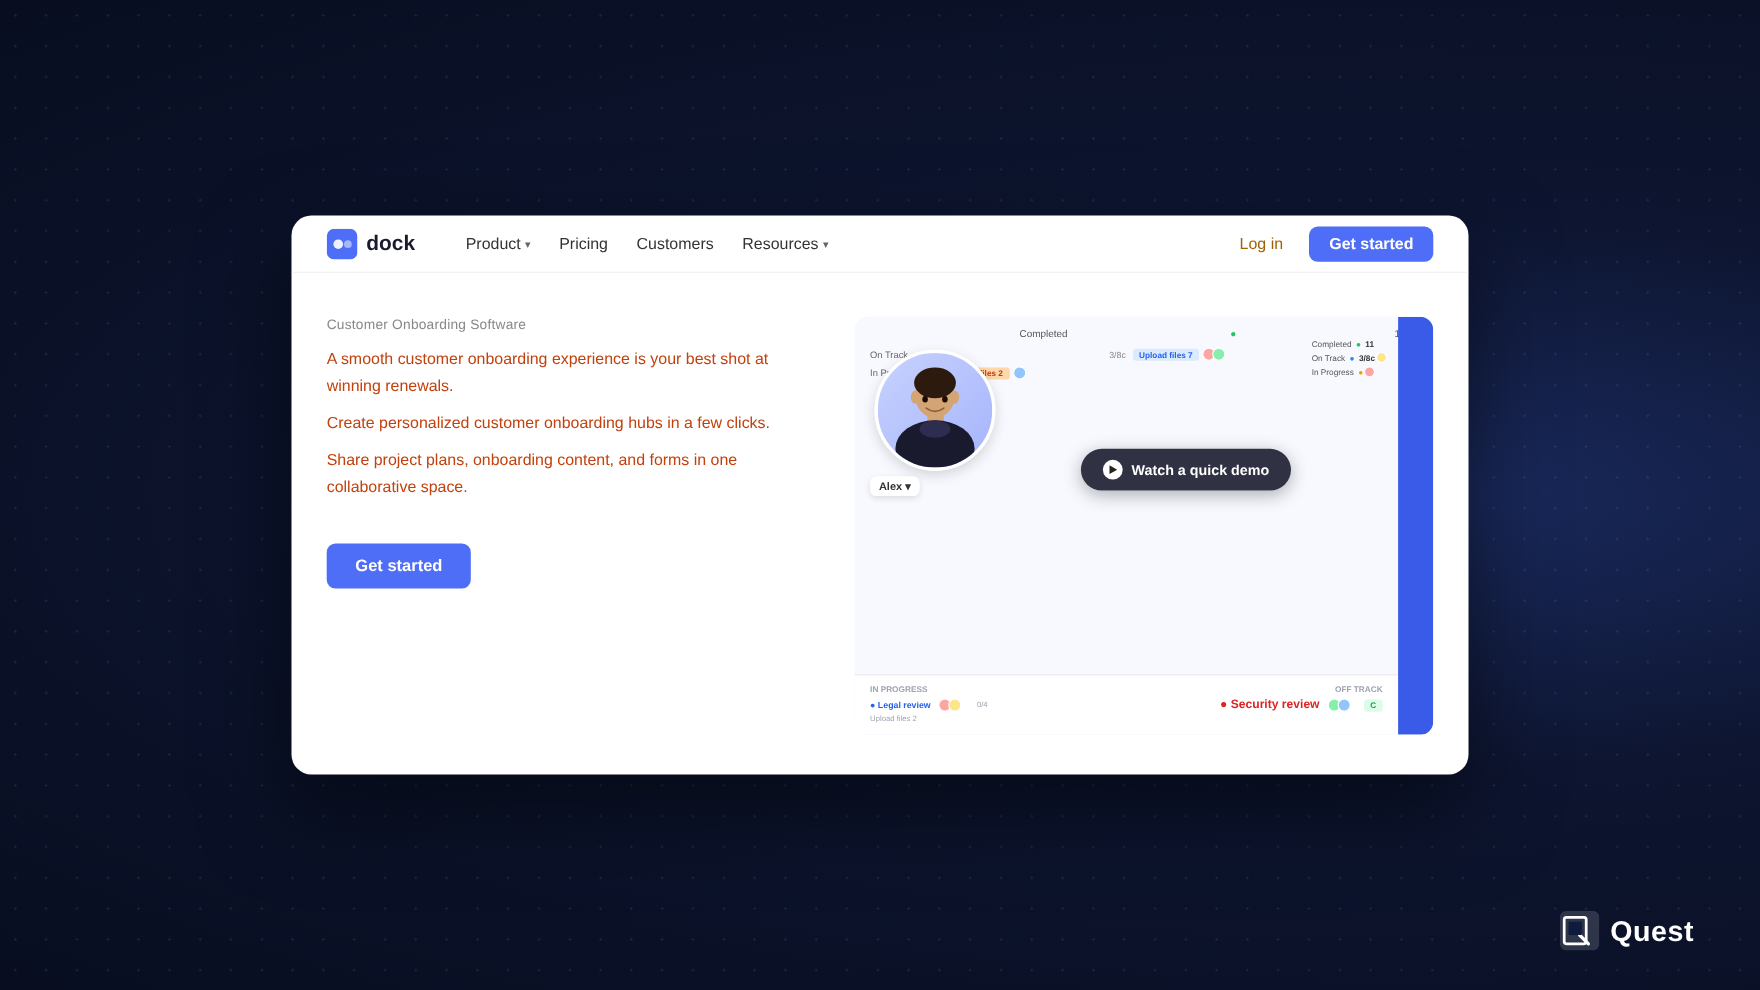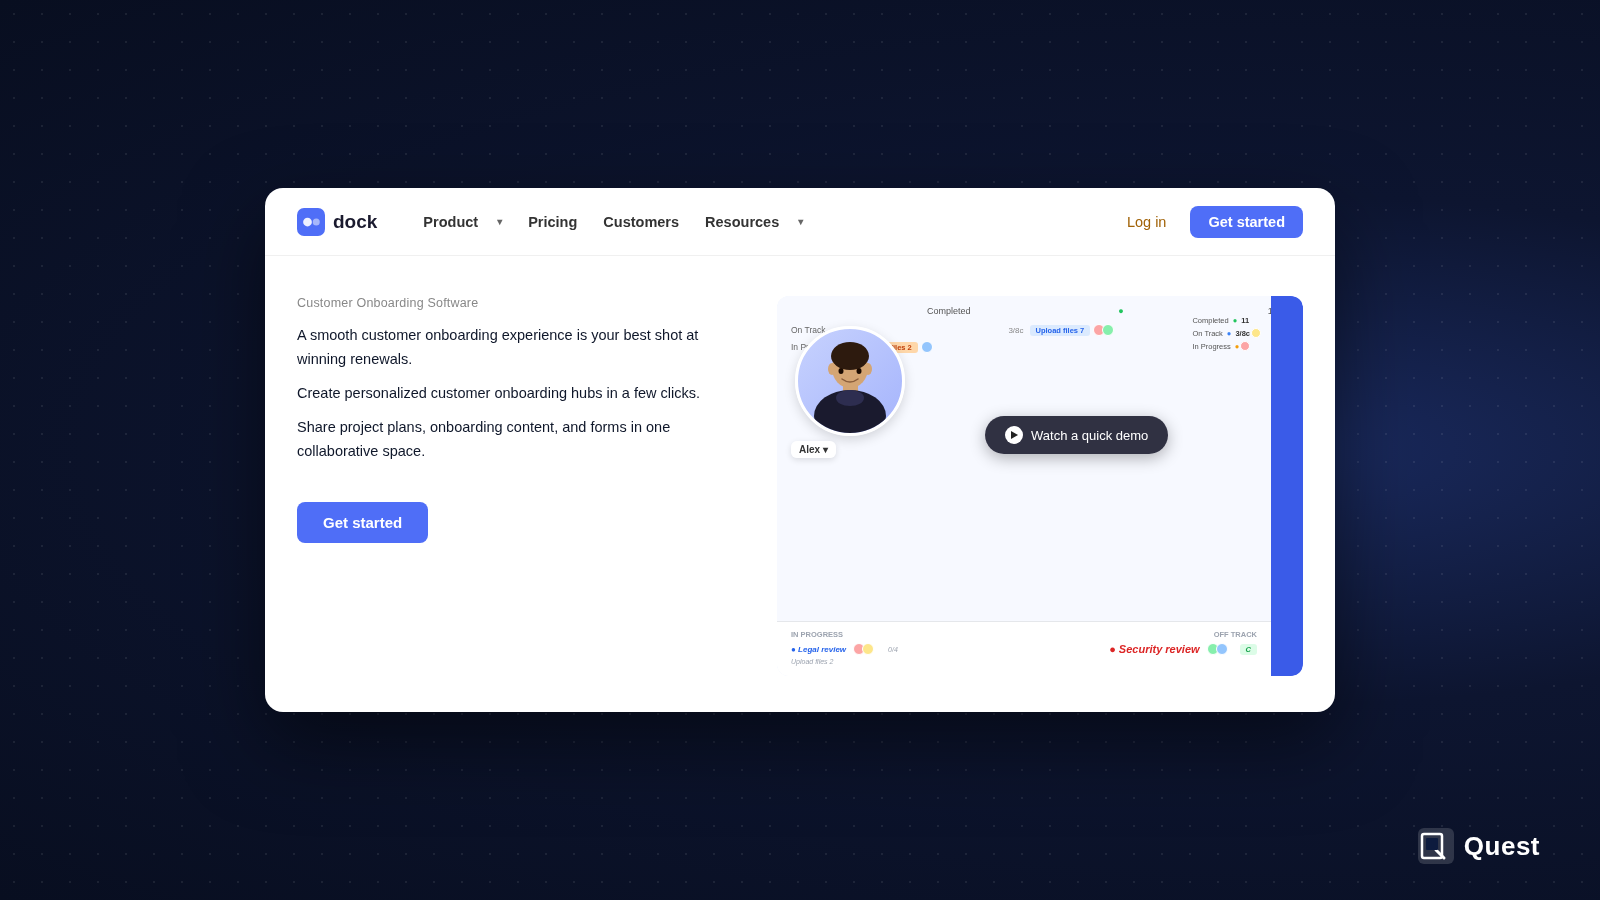--- a/index.html
+++ b/index.html
@@ -54,21 +54,21 @@
       overflow: hidden;
       box-shadow: 0 30px 80px rgba(0,0,0,0.5);
       position: relative;
     }
 
     
     .navbar {
       display: flex;
       align-items: center;
       padding: 0 32px;
-      height: 68px;
+      height: 52px;
       border-bottom: 1px solid #f0f0f0;
       gap: 0;
     }
 
     .logo {
       display: flex;
       align-items: center;
       gap: 8px;
       margin-right: 36px;
       text-decoration: none;
@@ -86,27 +86,27 @@
     .nav-links {
       display: flex;
       align-items: center;
       gap: 6px;
       flex: 1;
     }
 
     .nav-item {
       display: flex;
       align-items: center;
-      gap: 18px;
+      gap: 3px;
       padding: 6px 10px;
       font-size: 14.5px;
       color: #333;
       cursor: pointer;
       border-radius: 6px;
-      font-weight: 700;
+      font-weight: 400;
     }
 
     .nav-chevron {
       font-size: 10px;
       color: #666;
       margin-left: 1px;
     }
 
     .nav-right {
       display: flex;
@@ -164,21 +164,21 @@
       font-size: 40px;
       font-weight: 800;
       color: #111;
       line-height: 1.15;
       margin-bottom: 24px;
       letter-spacing: -0.5px;
     }
 
     .hero-desc {
       font-size: 14.5px;
-      color: #0f172a;
+      color: #c2410c;
       line-height: 1.65;
       margin-bottom: 10px;
     }
 
     .btn-get-started-hero {
       margin-top: 28px;
       background: #4f6ef7;
       color: #fff;
       border: none;
       border-radius: 8px;
@@ -298,21 +298,21 @@
       position: absolute;
       top: 120px;
       left: 50%;
       transform: translateX(-30%);
       background: rgba(20,20,40,0.88);
       color: #fff;
       border: none;
       border-radius: 50px;
       padding: 10px 20px;
       font-size: 13px;
-      font-weight: 400;
+      font-weight: 700;
       cursor: pointer;
       display: flex;
       align-items: center;
       gap: 8px;
       white-space: nowrap;
       box-shadow: 0 4px 16px rgba(0,0,0,0.3);
     }
     .play-icon {
       width: 18px; height: 18px;
       background: #fff;
@@ -349,21 +349,20 @@
       font-size: 7.5px;
       color: #9ca3af;
       font-weight: 600;
       text-transform: uppercase;
     }
     .dash-table-row {
       display: flex;
       align-items: center;
       gap: 6px;
       margin-bottom: 3px;
-      font-style: italic;
     }
     .status-in-progress { color: #2563eb; font-weight: 600; font-size: 8px; }
     .status-off-track { color: #dc2626; font-weight: 600; font-size: 11px; }
 
     
     .table-sub { color: #9ca3af; font-size: 7px; }
 
     .avatar-group {
       display: flex;
     }

